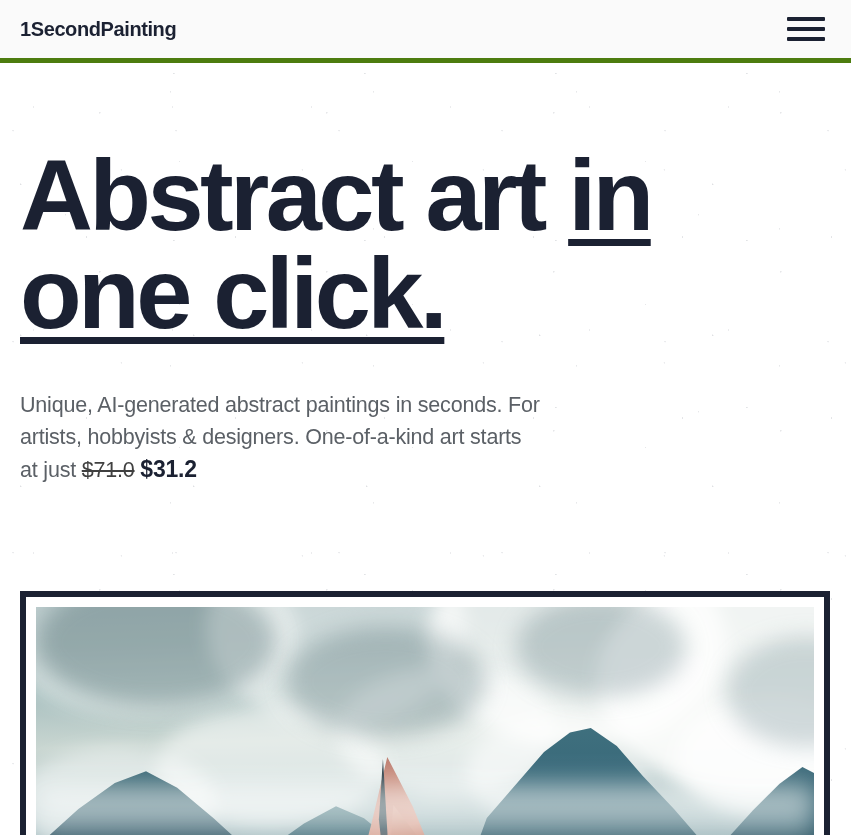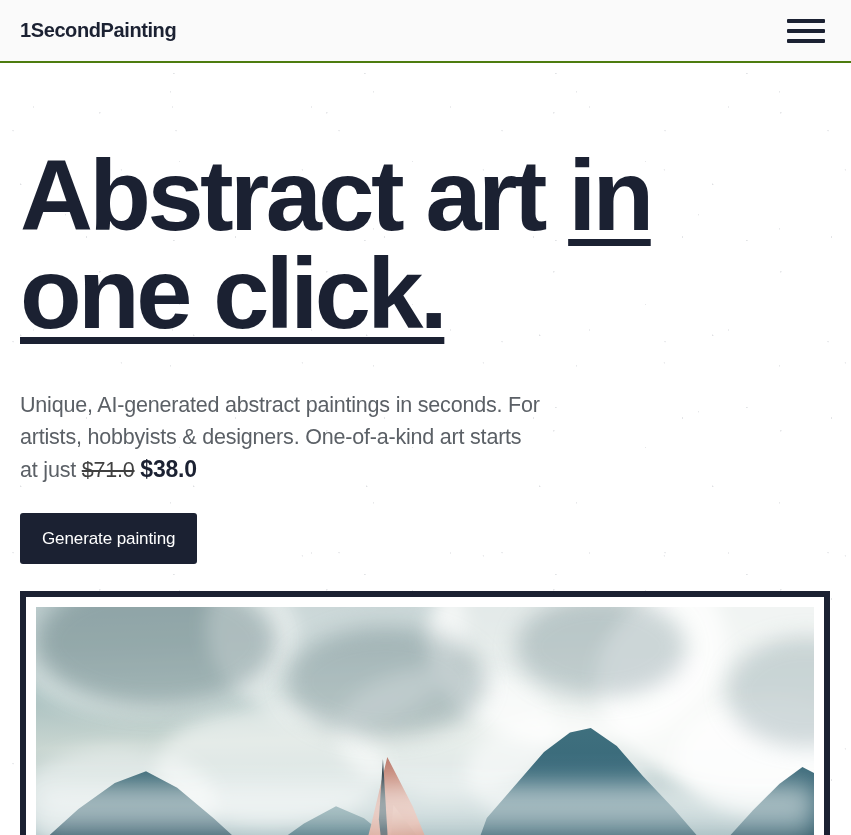--- a/index.html
+++ b/index.html
@@ -38,21 +38,21 @@
     background-size:
       173px 151px, 211px 197px, 149px 181px, 233px 143px, 191px 167px,
       163px 211px, 227px 159px, 181px 193px, 139px 223px, 203px 137px;
   }
 
   
   #header {
     position:absolute; top:0; left:0;
     width:851px; height:63px;
     background:#fafafa;
-    border-bottom:2px solid #4d7c0f;
+    border-bottom:5px solid #4d7c0f;
     display:flex; align-items:center;
     justify-content:space-between;
     padding:0 20px 0 20px;
     z-index:5;
   }
   #logo {
     font-size:20px;
     font-weight:700;
     letter-spacing:-.4px;
     color:#1b2132;
@@ -189,23 +189,22 @@
       <div class="bar"></div>
       <div class="bar"></div>
       <div class="bar"></div>
     </div>
   </div>
 
   <div id="hero">
 
     <h1 id="headline"><span>Abstract art </span><span class="u">in one click.</span></h1>
 
-    <p id="subtitle"><span>Unique, AI-generated abstract paintings in seconds. For artists, hobbyists &amp; designers. One-of-a-kind art starts at just </span><span class="old-price">$71.0</span><span>&nbsp;</span><span class="new-price">$38.0</span></p>
-
-    <button id="cta">Generate painting</button>
+    <p id="subtitle"><span>Unique, AI-generated abstract paintings in seconds. For artists, hobbyists &amp; designers. One-of-a-kind art starts at just </span><span class="old-price">$71.0</span><span>&nbsp;</span><span class="new-price">$31.2</span></p>
+
   </div>
 
   <div id="frame">
     <div id="mat">
       <div id="painting" title="abstract painted landscape with teal mountains, cloudy sky and a salmon sail-shaped peak">
 
         <div class="sky"></div>
 
         <div class="cloud" style="left:-40px; top:-60px; width:300px; height:170px; background:rgba(236,240,232,.55);"></div>
         <div class="cloud" style="left:170px; top:-80px; width:260px; height:200px; background:rgba(242,244,236,.62);"></div>

